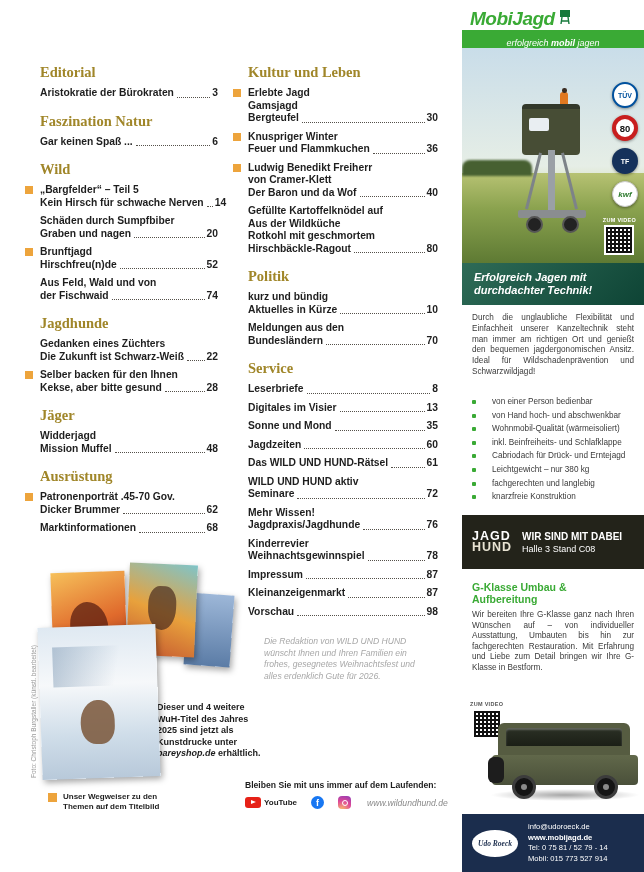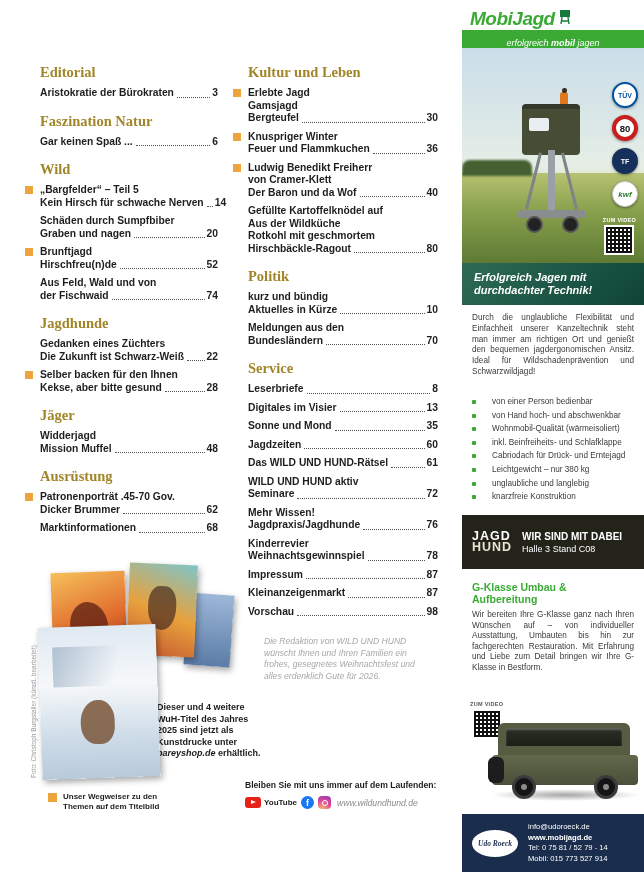--- a/index.html
+++ b/index.html
@@ -53,21 +53,21 @@
   .photo-credit{position:absolute;left:30px;top:778px;transform:rotate(-90deg);
      transform-origin:0 0;font-size:6.5px;color:#9a9a9a;white-space:nowrap;}
 
   .legend{position:absolute;left:48px;top:792px;display:flex;gap:6px;align-items:flex-start;}
   .legend-square{width:9px;height:9px;background:var(--marker);flex:0 0 auto;margin-top:1px;}
   .legend-text{width:108px;font-size:8px;font-weight:700;line-height:10px;}
 
   
   .social{position:absolute;left:245px;top:780px;width:205px;}
   .social-lead{font-size:8.6px;font-weight:700;margin-bottom:6px;}
-  .social-row{display:flex;align-items:center;gap:4px;}
+  .social-row{display:flex;align-items:center;gap:14px;}
   .yt{display:flex;align-items:center;gap:3px;}
   .yt-badge{width:16px;height:11px;background:#e62117;border-radius:3px;position:relative;}
   .yt-badge::after{content:"";position:absolute;left:6px;top:3px;border-left:5px solid #fff;
      border-top:2.7px solid transparent;border-bottom:2.7px solid transparent;}
   .yt-word{font-size:8px;font-weight:700;color:#222;}
   .fb{width:13px;height:13px;border-radius:50%;background:#1877f2;color:#fff;font-weight:700;
      font-size:9px;display:flex;align-items:center;justify-content:center;}
   .ig{width:13px;height:13px;border-radius:4px;position:relative;
      background:radial-gradient(circle at 30% 110%,#fdc468,#df4996 55%,#8a3ab9);}
   .ig::after{content:"";position:absolute;left:3.5px;top:3.5px;width:6px;height:6px;
@@ -537,21 +537,21 @@
 
     <div class="ad-text">Durch die unglaubliche Flexibilität und Einfachheit unserer Kanzeltechnik steht man immer am richtigen Ort und genießt den bequemen jagdergonomischen Ansitz. Ideal für Wildschadenprävention und Schwarzwildjagd!</div>
 
     <ul class="ad-bullets" id="ad-bullets">
         <li>von einer Person bedienbar</li>
         <li>von Hand hoch- und abschwenkbar</li>
         <li>Wohnmobil-Qualität (wärmeisoliert)</li>
         <li>inkl. Beinfreiheits- und Schlafklappe</li>
         <li>Cabriodach für Drück- und Erntejagd</li>
         <li>Leichtgewicht – nur 380 kg</li>
-        <li>unglaubliche und langlebig</li>
+        <li>fachgerechten und langlebig</li>
         <li>knarzfreie Konstruktion</li>
       </ul>
 
     <div class="ad-fairband">
       <div class="fair-logo">
         <span>JAGD</span>
         <span>HUND</span>
       </div>
       <div class="fair-text">
         <div class="fair-line1">WIR SIND MIT DABEI</div>

